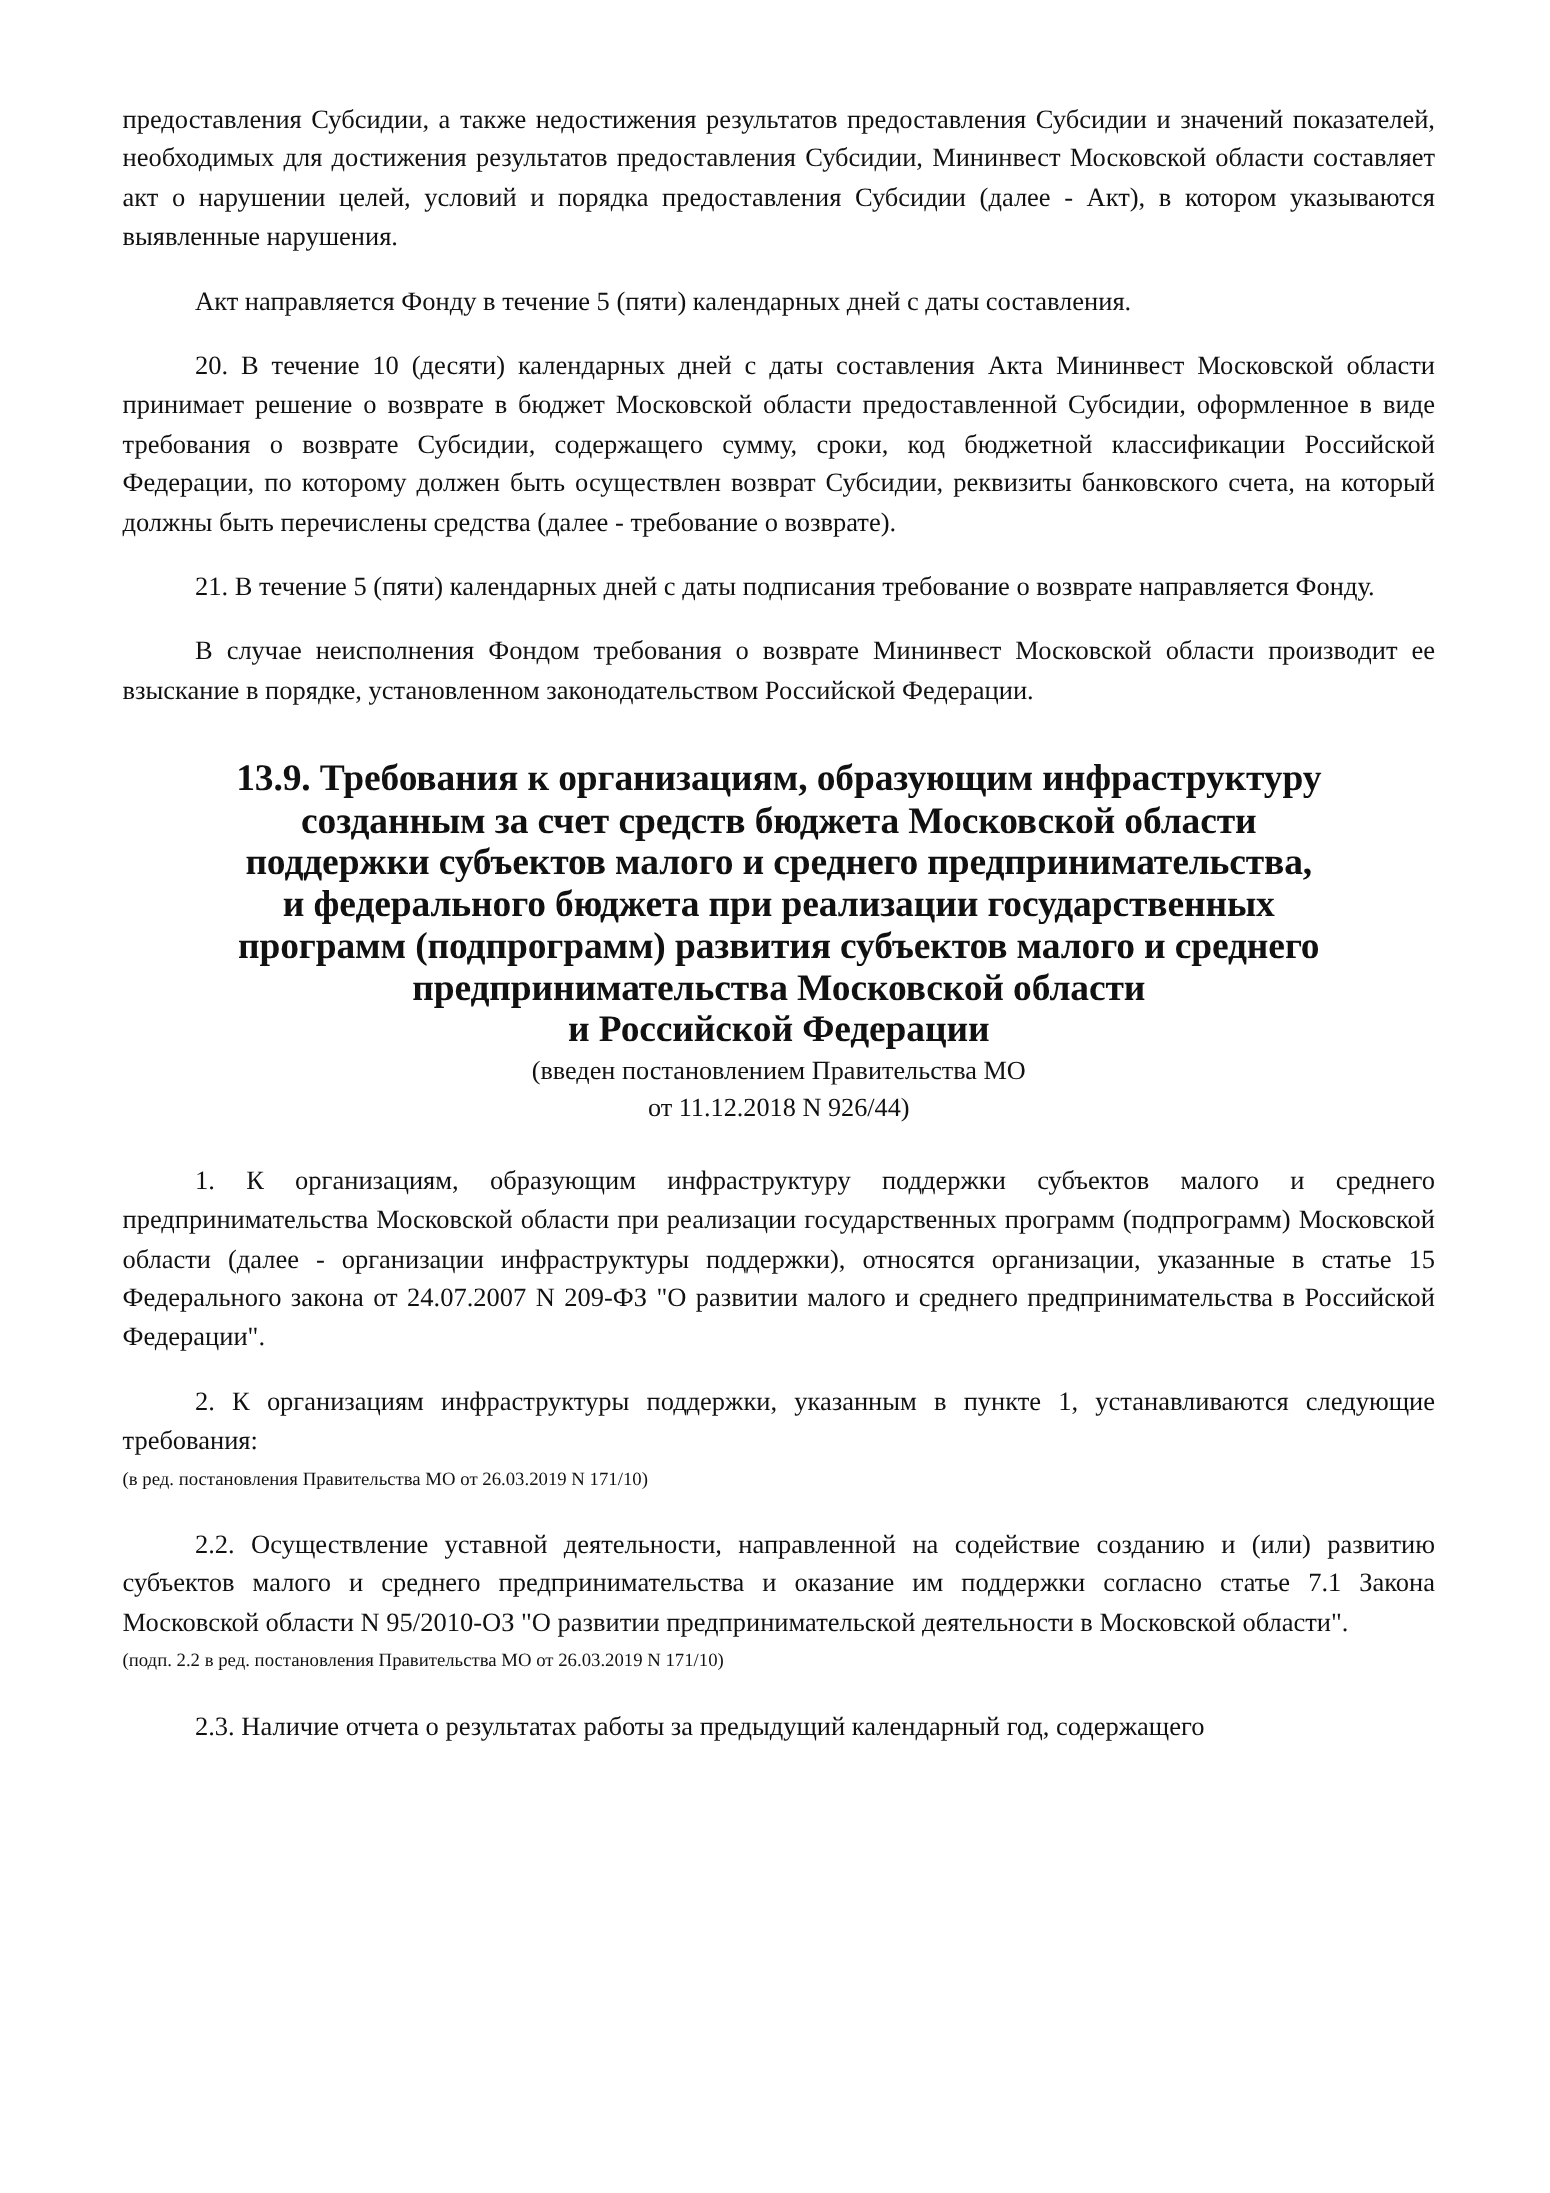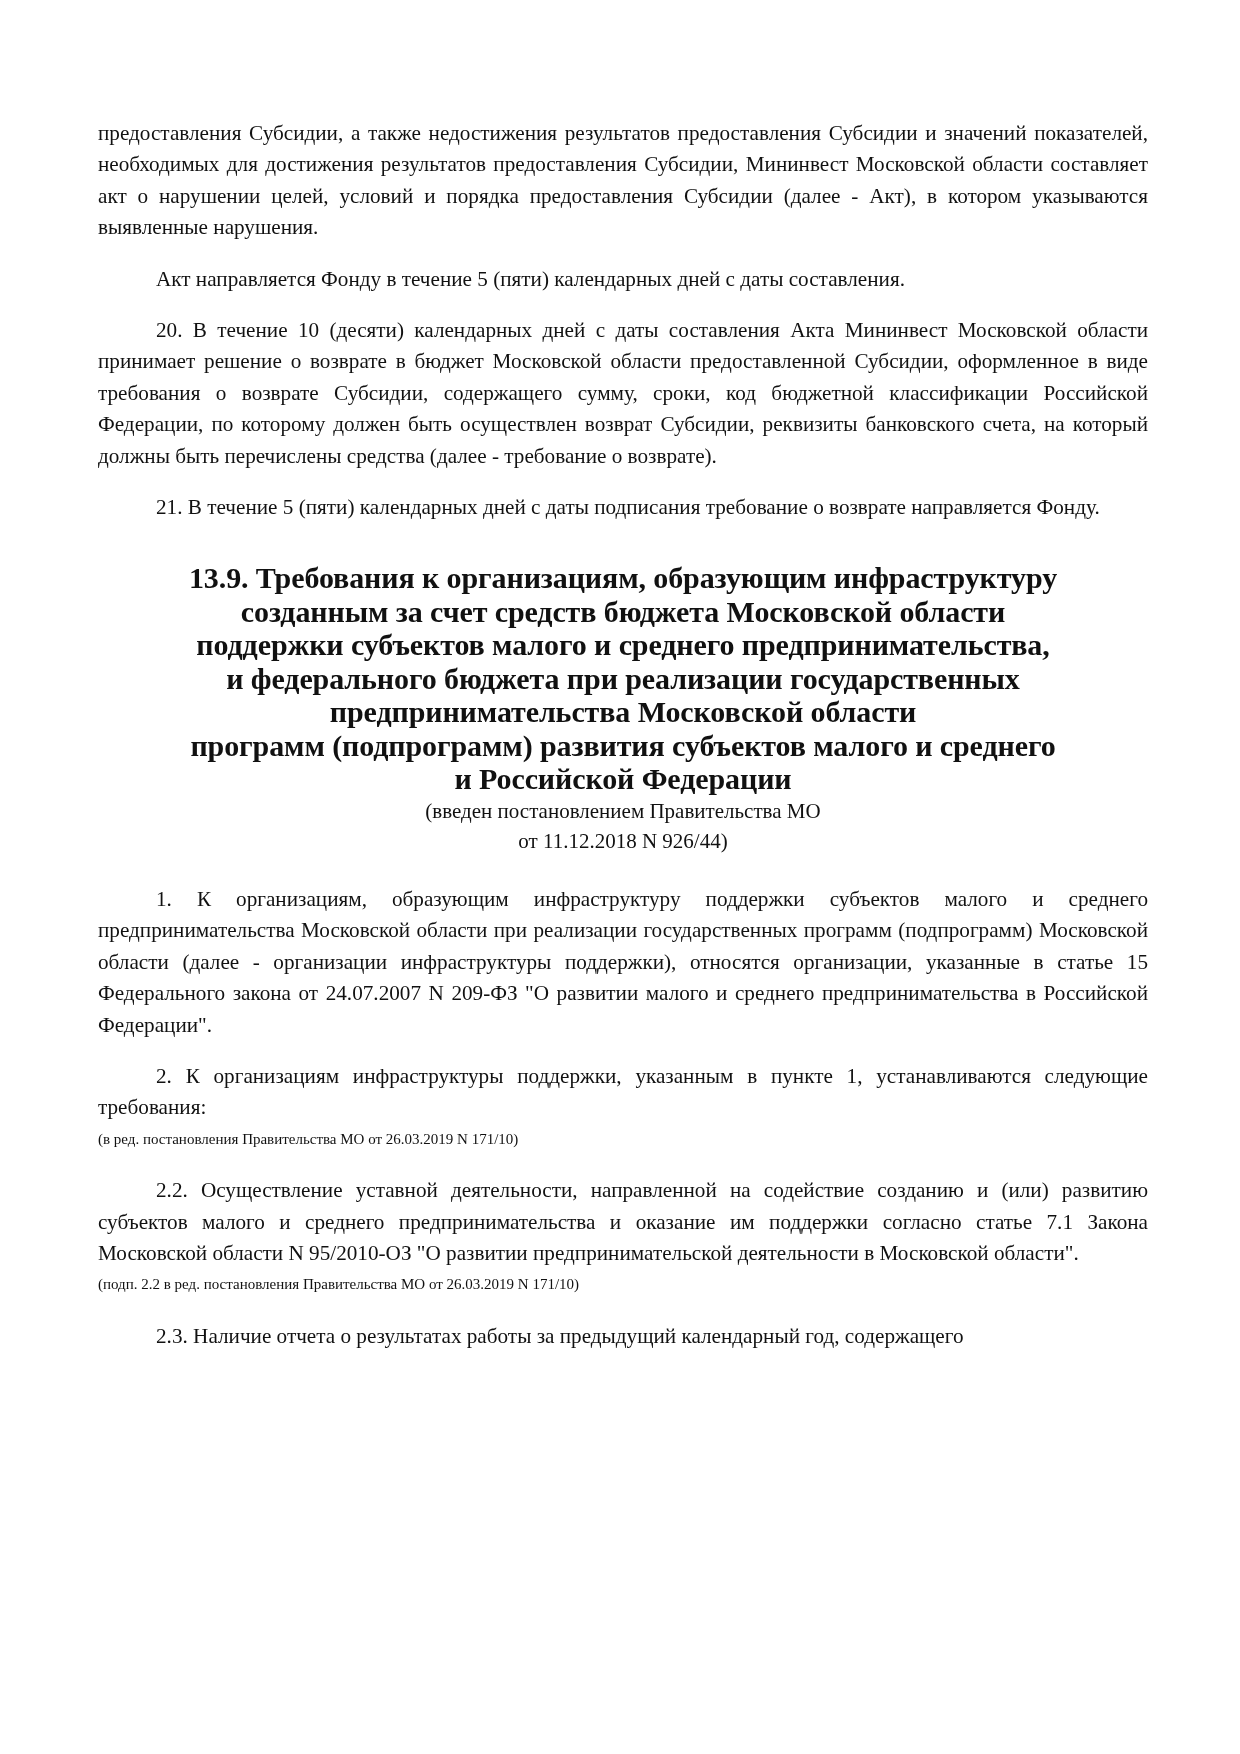--- a/index.html
+++ b/index.html
@@ -12,21 +12,21 @@
     height: 1754px;
     font-family: "Liberation Serif", "DejaVu Serif", serif;
     color: #111111;
     -webkit-font-smoothing: antialiased;
   }
   .page {
     position: relative;
     box-sizing: border-box;
     width: 1240px;
     height: 1754px;
-    padding: 118px 92px 60px 98px;
+    padding: 80px 92px 60px 98px;
     background: #ffffff;
   }
   .body-text {
     font-size: 21.2px;
     line-height: 31.4px;
     text-align: justify;
     text-justify: inter-word;
     margin: 0 0 20px 0;
     hyphens: none;
   }
@@ -69,28 +69,29 @@
 <div class="page">
 
   <p class="body-text no-indent">предоставления Субсидии, а также недостижения результатов предоставления Субсидии и значений показателей, необходимых для достижения результатов предоставления Субсидии, Мининвест Московской области составляет акт о нарушении целей, условий и порядка предоставления Субсидии (далее - Акт), в котором указываются выявленные нарушения.</p>
 
   <p class="body-text indent">Акт направляется Фонду в течение 5 (пяти) календарных дней с даты составления.</p>
 
   <p class="body-text indent">20. В течение 10 (десяти) календарных дней с даты составления Акта Мининвест Московской области принимает решение о возврате в бюджет Московской области предоставленной Субсидии, оформленное в виде требования о возврате Субсидии, содержащего сумму, сроки, код бюджетной классификации Российской Федерации, по которому должен быть осуществлен возврат Субсидии, реквизиты банковского счета, на который должны быть перечислены средства (далее - требование о возврате).</p>
 
   <p class="body-text indent">21. В течение 5 (пяти) календарных дней с даты подписания требование о возврате направляется Фонду.</p>
 
+  <p class="body-text indent">В случае неисполнения Фондом требования о возврате Мининвест Московской области производит ее взыскание в порядке, установленном законодательством Российской Федерации.</p>
 
   <div class="heading-block">
     <div class="heading-line">13.9. Требования к организациям, образующим инфраструктуру</div>
     <div class="heading-line">созданным за счет средств бюджета Московской области</div>
     <div class="heading-line">поддержки субъектов малого и среднего предпринимательства,</div>
     <div class="heading-line">и федерального бюджета при реализации государственных</div>
+    <div class="heading-line">программ (подпрограмм) развития субъектов малого и среднего</div>
     <div class="heading-line">предпринимательства Московской области</div>
-    <div class="heading-line">программ (подпрограмм) развития субъектов малого и среднего</div>
     <div class="heading-line">и Российской Федерации</div>
     <div class="subtitle-line">(введен постановлением Правительства МО</div>
     <div class="subtitle-line">от 11.12.2018 N 926/44)</div>
   </div>
 
   <p class="body-text indent">1. К организациям, образующим инфраструктуру поддержки субъектов малого и среднего предпринимательства Московской области при реализации государственных программ (подпрограмм) Московской области (далее - организации инфраструктуры поддержки), относятся организации, указанные в статье 15 Федерального закона от 24.07.2007 N 209-ФЗ "О развитии малого и среднего предпринимательства в Российской Федерации".</p>
 
   <p class="body-text indent tight">2. К организациям инфраструктуры поддержки, указанным в пункте 1, устанавливаются следующие требования:</p>
 
   <p class="ref-line">(в ред. постановления Правительства МО от 26.03.2019 N 171/10)</p>

